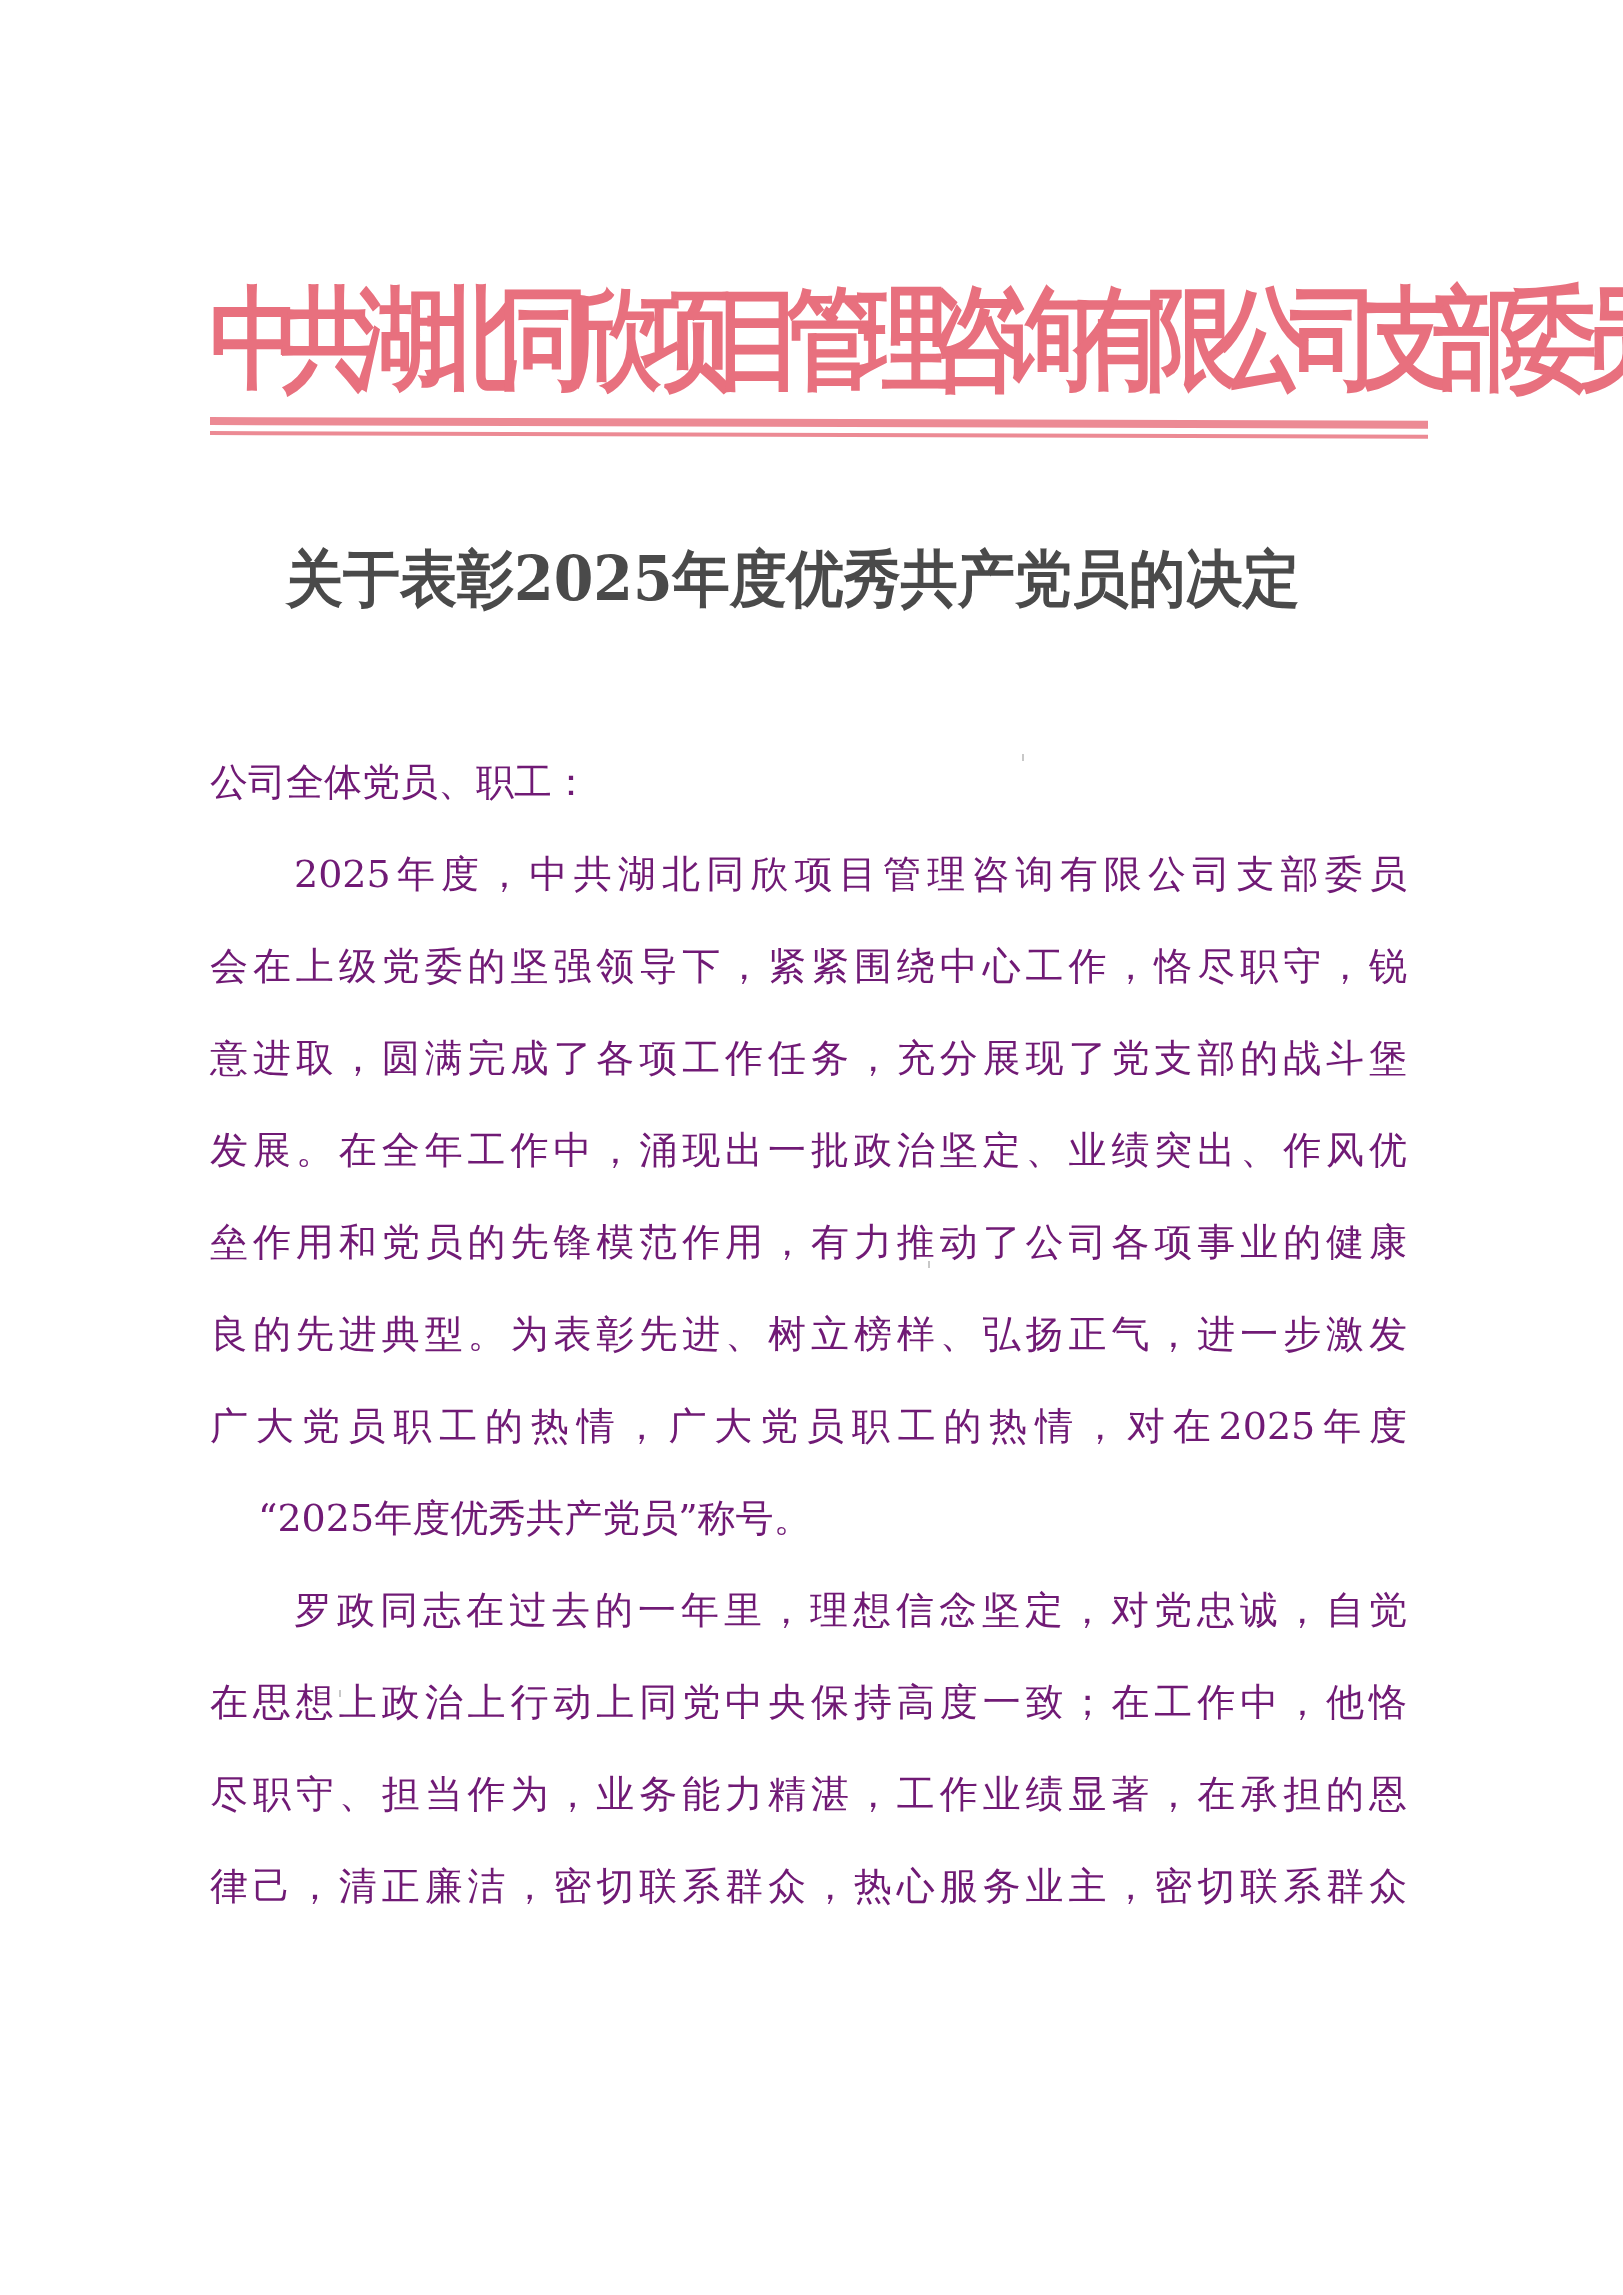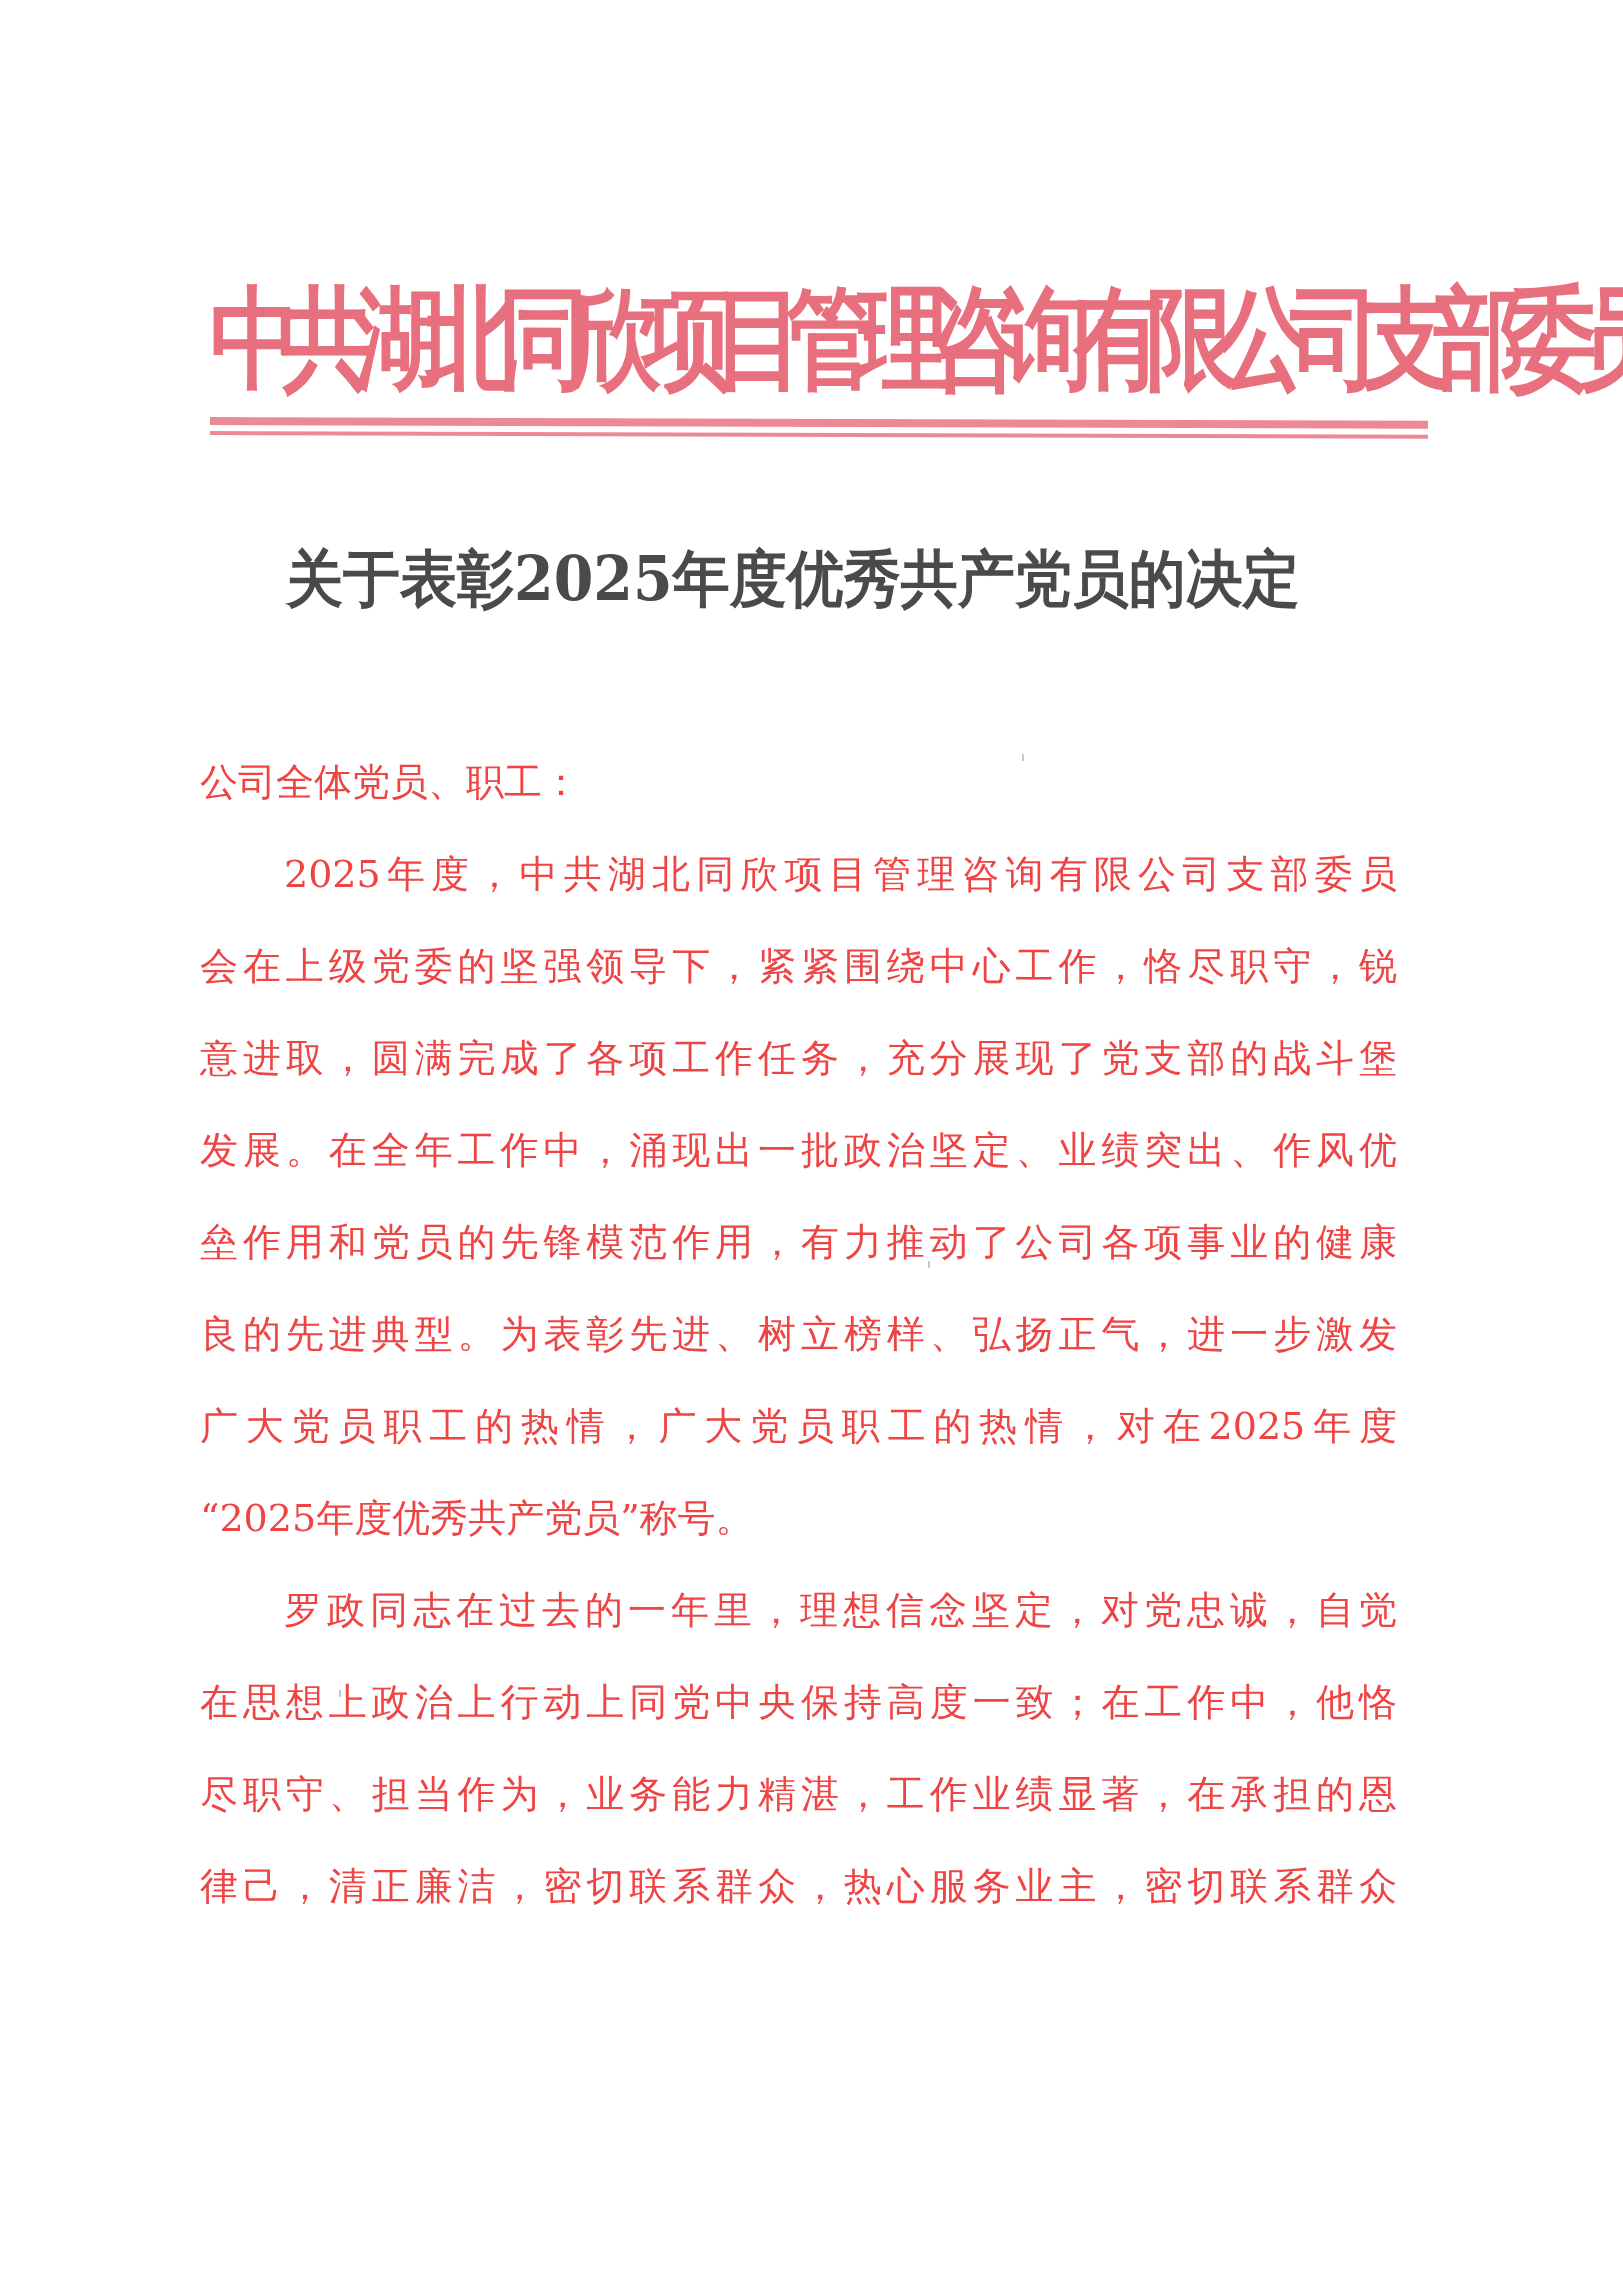--- a/index.html
+++ b/index.html
@@ -74,44 +74,45 @@
       color: #4a4a4a;
       font-family: "DejaVu Serif", "Liberation Serif", serif;
       font-weight: bold;
       font-size: 57px;
       line-height: 82px;
       white-space: nowrap;
       transform: scaleY(1.08);
     }
     .body-text {
       position: absolute;
-      left: 200px;
+      left: 210px;
       top: 736px;
       width: 1197px;
-      color: #ef4444;
+      color: #701a75;
       font-family: "DejaVu Serif", "Liberation Serif", serif;
       font-size: 38px;
       line-height: 92px;
     }
     .body-text .salutation {
       margin: 0 0 0 0;
       height: 92px;
       white-space: nowrap;
     }
     .body-text .line {
       height: 92px;
       white-space: nowrap;
       text-align: justify;
       text-align-last: justify;
     }
     .body-text .line.indent {
       padding-left: 84px;
     }
     .body-text .line.last {
       text-align-last: left;
+      margin-left: 48px;
     }
     .speck {
       position: absolute;
       width: 1.5px;
       height: 7.2px;
       background: #c8c8c8;
     }
   </style>
 </head>
 <body>

